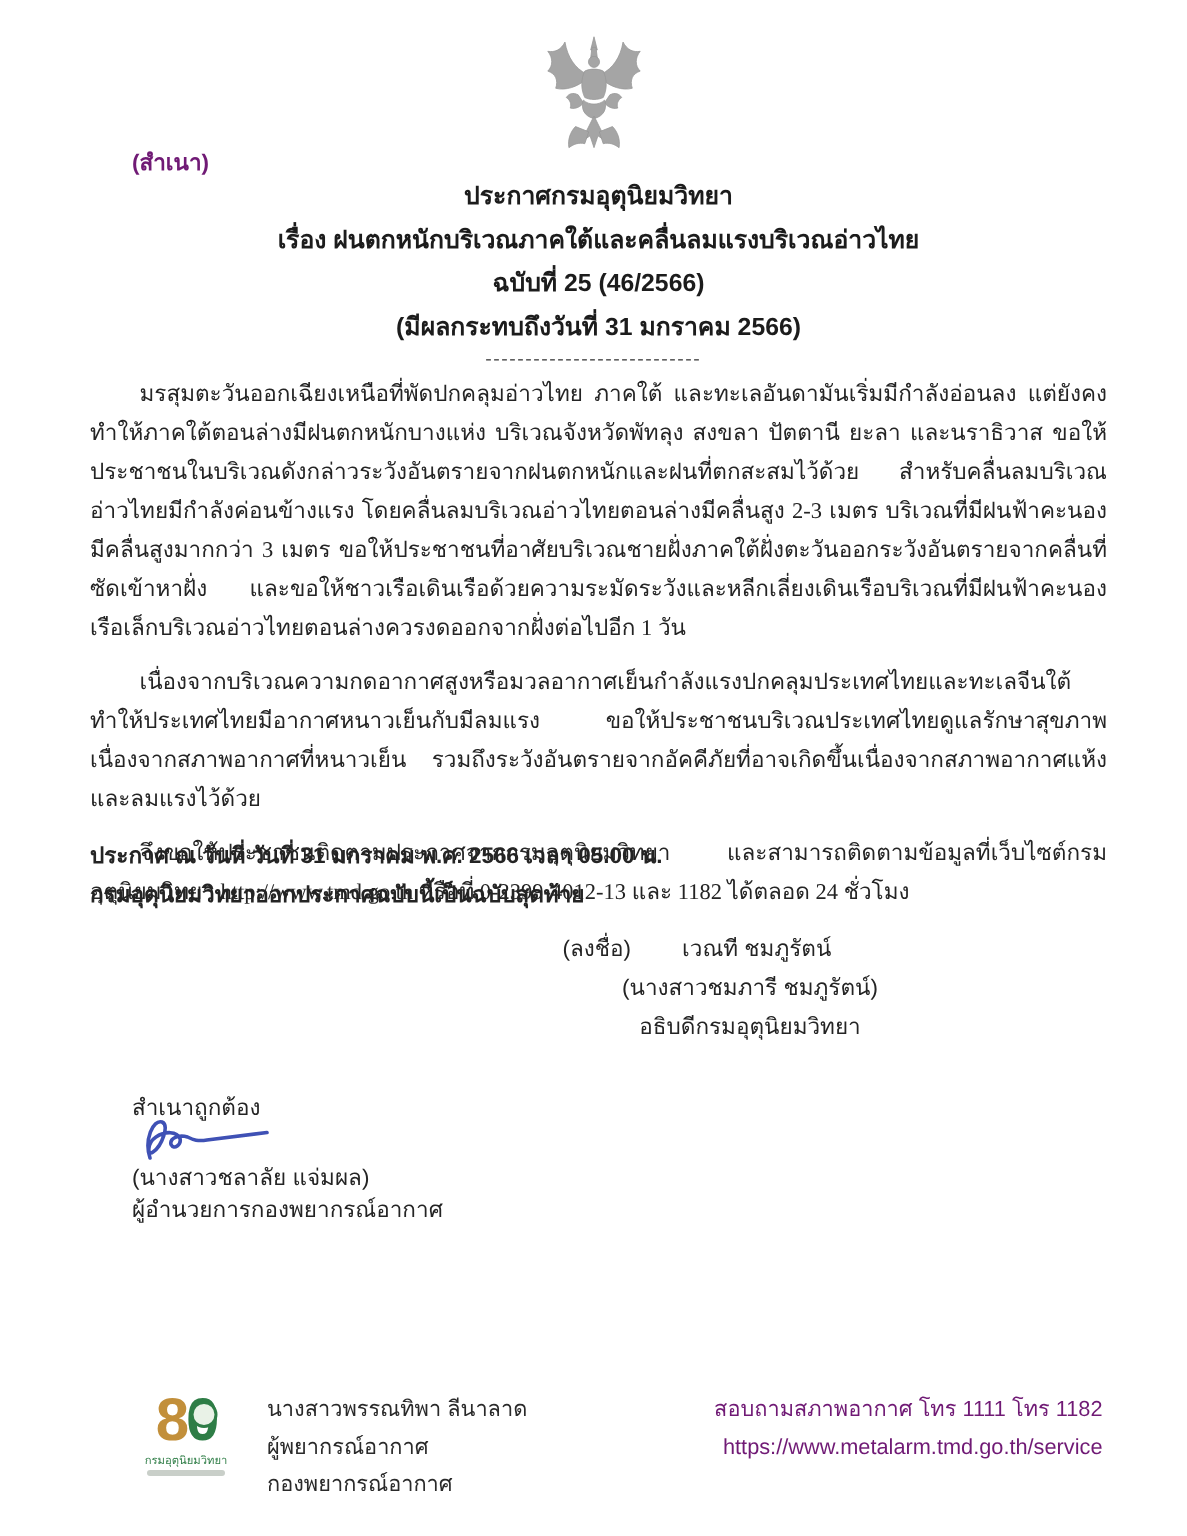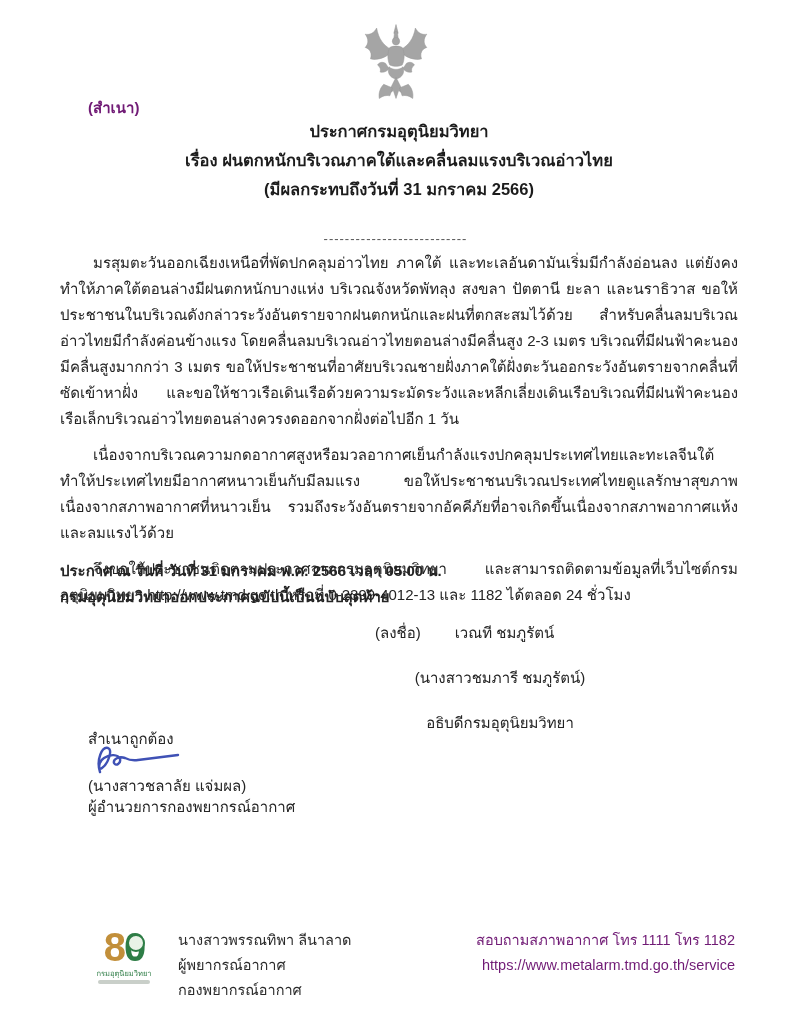--- a/index.html
+++ b/index.html
@@ -22,38 +22,38 @@
     position: absolute; top: 117px; left: 60px; width: 678px;
     text-align: center; font-weight: bold; font-size: 16.5px;
     line-height: 29px; color: #1c1c1c;
   }
 
   .divider {
     position: absolute; top: 231px; left: 0; width: 791px;
     text-align: center; font-size: 13px; letter-spacing: 1px; color: #555;
   }
 
-  .body-text { position: absolute; top: 250px; left: 60px; width: 678px; }
+  .body-text { position: absolute; top: 250px; left: 60px; width: 678px; font-family: Liberation Serif, serif; }
   .body-text p {
     font-size: 15px; line-height: 26px; text-align: justify;
     text-indent: 33px; color: #242424; margin-bottom: 10px;
   }
 
   .issued-block {
     position: absolute; top: 558px; left: 60px; width: 678px;
     text-align: left; font-size: 15px; line-height: 26px; color: #242424; font-weight: bold;
   }
 
   .sig-block {
     position: absolute; top: 620px; left: 360px; width: 280px;
     font-size: 15px; line-height: 26px; color: #242424;
   }
   .sig-block .sig-line1 { text-align: left; padding-left: 15px; }
   .sig-block .sig-line1 .gap { display: inline-block; width: 34px; }
-  .sig-block .sig-line2, .sig-block .sig-line3 { text-align: center; margin-top: 19px; }
+  .sig-block .sig-line2, .sig-block .sig-line3 { text-align: center; }
 
   .cert-block { position: absolute; top: 728px; left: 88px; font-size: 15px; line-height: 21px; color: #242424; }
   .cert-sign { position: absolute; top: 14px; left: 4px; width: 92px; height: 40px; }
 
   .footer { position: absolute; top: 920px; left: 0; width: 791px; }
   .footer-logo { position: absolute; top: 5px; left: 88px; width: 72px; height: 78px; text-align: center; }
   .logo-80 { font-size: 40px; font-weight: bold; line-height: 44px; letter-spacing: -2px; }
   .logo-8 { color: #c28f3a; }
   .logo-0 { color: #2e7d46; position: relative; }
   .logo-seal {
@@ -88,20 +88,21 @@
         <path d="M64 70 C68 74 70 80 69 86 C65 83 61 82 57 83 L54 74 Z"></path>
       </g>
     </svg>
   </div>
 
   <div class="copy-label">(สำเนา)</div>
 
   <div class="title-block">
     <div>ประกาศกรมอุตุนิยมวิทยา</div>
     <div>เรื่อง ฝนตกหนักบริเวณภาคใต้และคลื่นลมแรงบริเวณอ่าวไทย</div>
+    <div>ฉบับที่ 25 (46/2566)</div>
     <div>(มีผลกระทบถึงวันที่ 31 มกราคม 2566)</div>
   </div>
 
   <div class="divider">---------------------------</div>
 
   <div class="body-text">
     <p>มรสุมตะวันออกเฉียงเหนือที่พัดปกคลุมอ่าวไทย ภาคใต้ และทะเลอันดามันเริ่มมีกำลังอ่อนลง แต่ยังคงทำให้ภาคใต้ตอนล่างมีฝนตกหนักบางแห่ง บริเวณจังหวัดพัทลุง สงขลา ปัตตานี ยะลา และนราธิวาส ขอให้ประชาชนในบริเวณดังกล่าวระวังอันตรายจากฝนตกหนักและฝนที่ตกสะสมไว้ด้วย สำหรับคลื่นลมบริเวณอ่าวไทยมีกำลังค่อนข้างแรง โดยคลื่นลมบริเวณอ่าวไทยตอนล่างมีคลื่นสูง 2-3 เมตร บริเวณที่มีฝนฟ้าคะนองมีคลื่นสูงมากกว่า 3 เมตร ขอให้ประชาชนที่อาศัยบริเวณชายฝั่งภาคใต้ฝั่งตะวันออกระวังอันตรายจากคลื่นที่ซัดเข้าหาฝั่ง และขอให้ชาวเรือเดินเรือด้วยความระมัดระวังและหลีกเลี่ยงเดินเรือบริเวณที่มีฝนฟ้าคะนอง เรือเล็กบริเวณอ่าวไทยตอนล่างควรงดออกจากฝั่งต่อไปอีก 1 วัน</p>
     <p>เนื่องจากบริเวณความกดอากาศสูงหรือมวลอากาศเย็นกำลังแรงปกคลุมประเทศไทยและทะเลจีนใต้ ทำให้ประเทศไทยมีอากาศหนาวเย็นกับมีลมแรง ขอให้ประชาชนบริเวณประเทศไทยดูแลรักษาสุขภาพเนื่องจากสภาพอากาศที่หนาวเย็น รวมถึงระวังอันตรายจากอัคคีภัยที่อาจเกิดขึ้นเนื่องจากสภาพอากาศแห้งและลมแรงไว้ด้วย</p>
     <p>จึงขอให้ประชาชนติดตามประกาศจากกรมอุตุนิยมวิทยา และสามารถติดตามข้อมูลที่เว็บไซต์กรมอุตุนิยมวิทยา http://www.tmd.go.th หรือที่ 0-2399-4012-13 และ 1182 ได้ตลอด 24 ชั่วโมง</p>
   </div>

